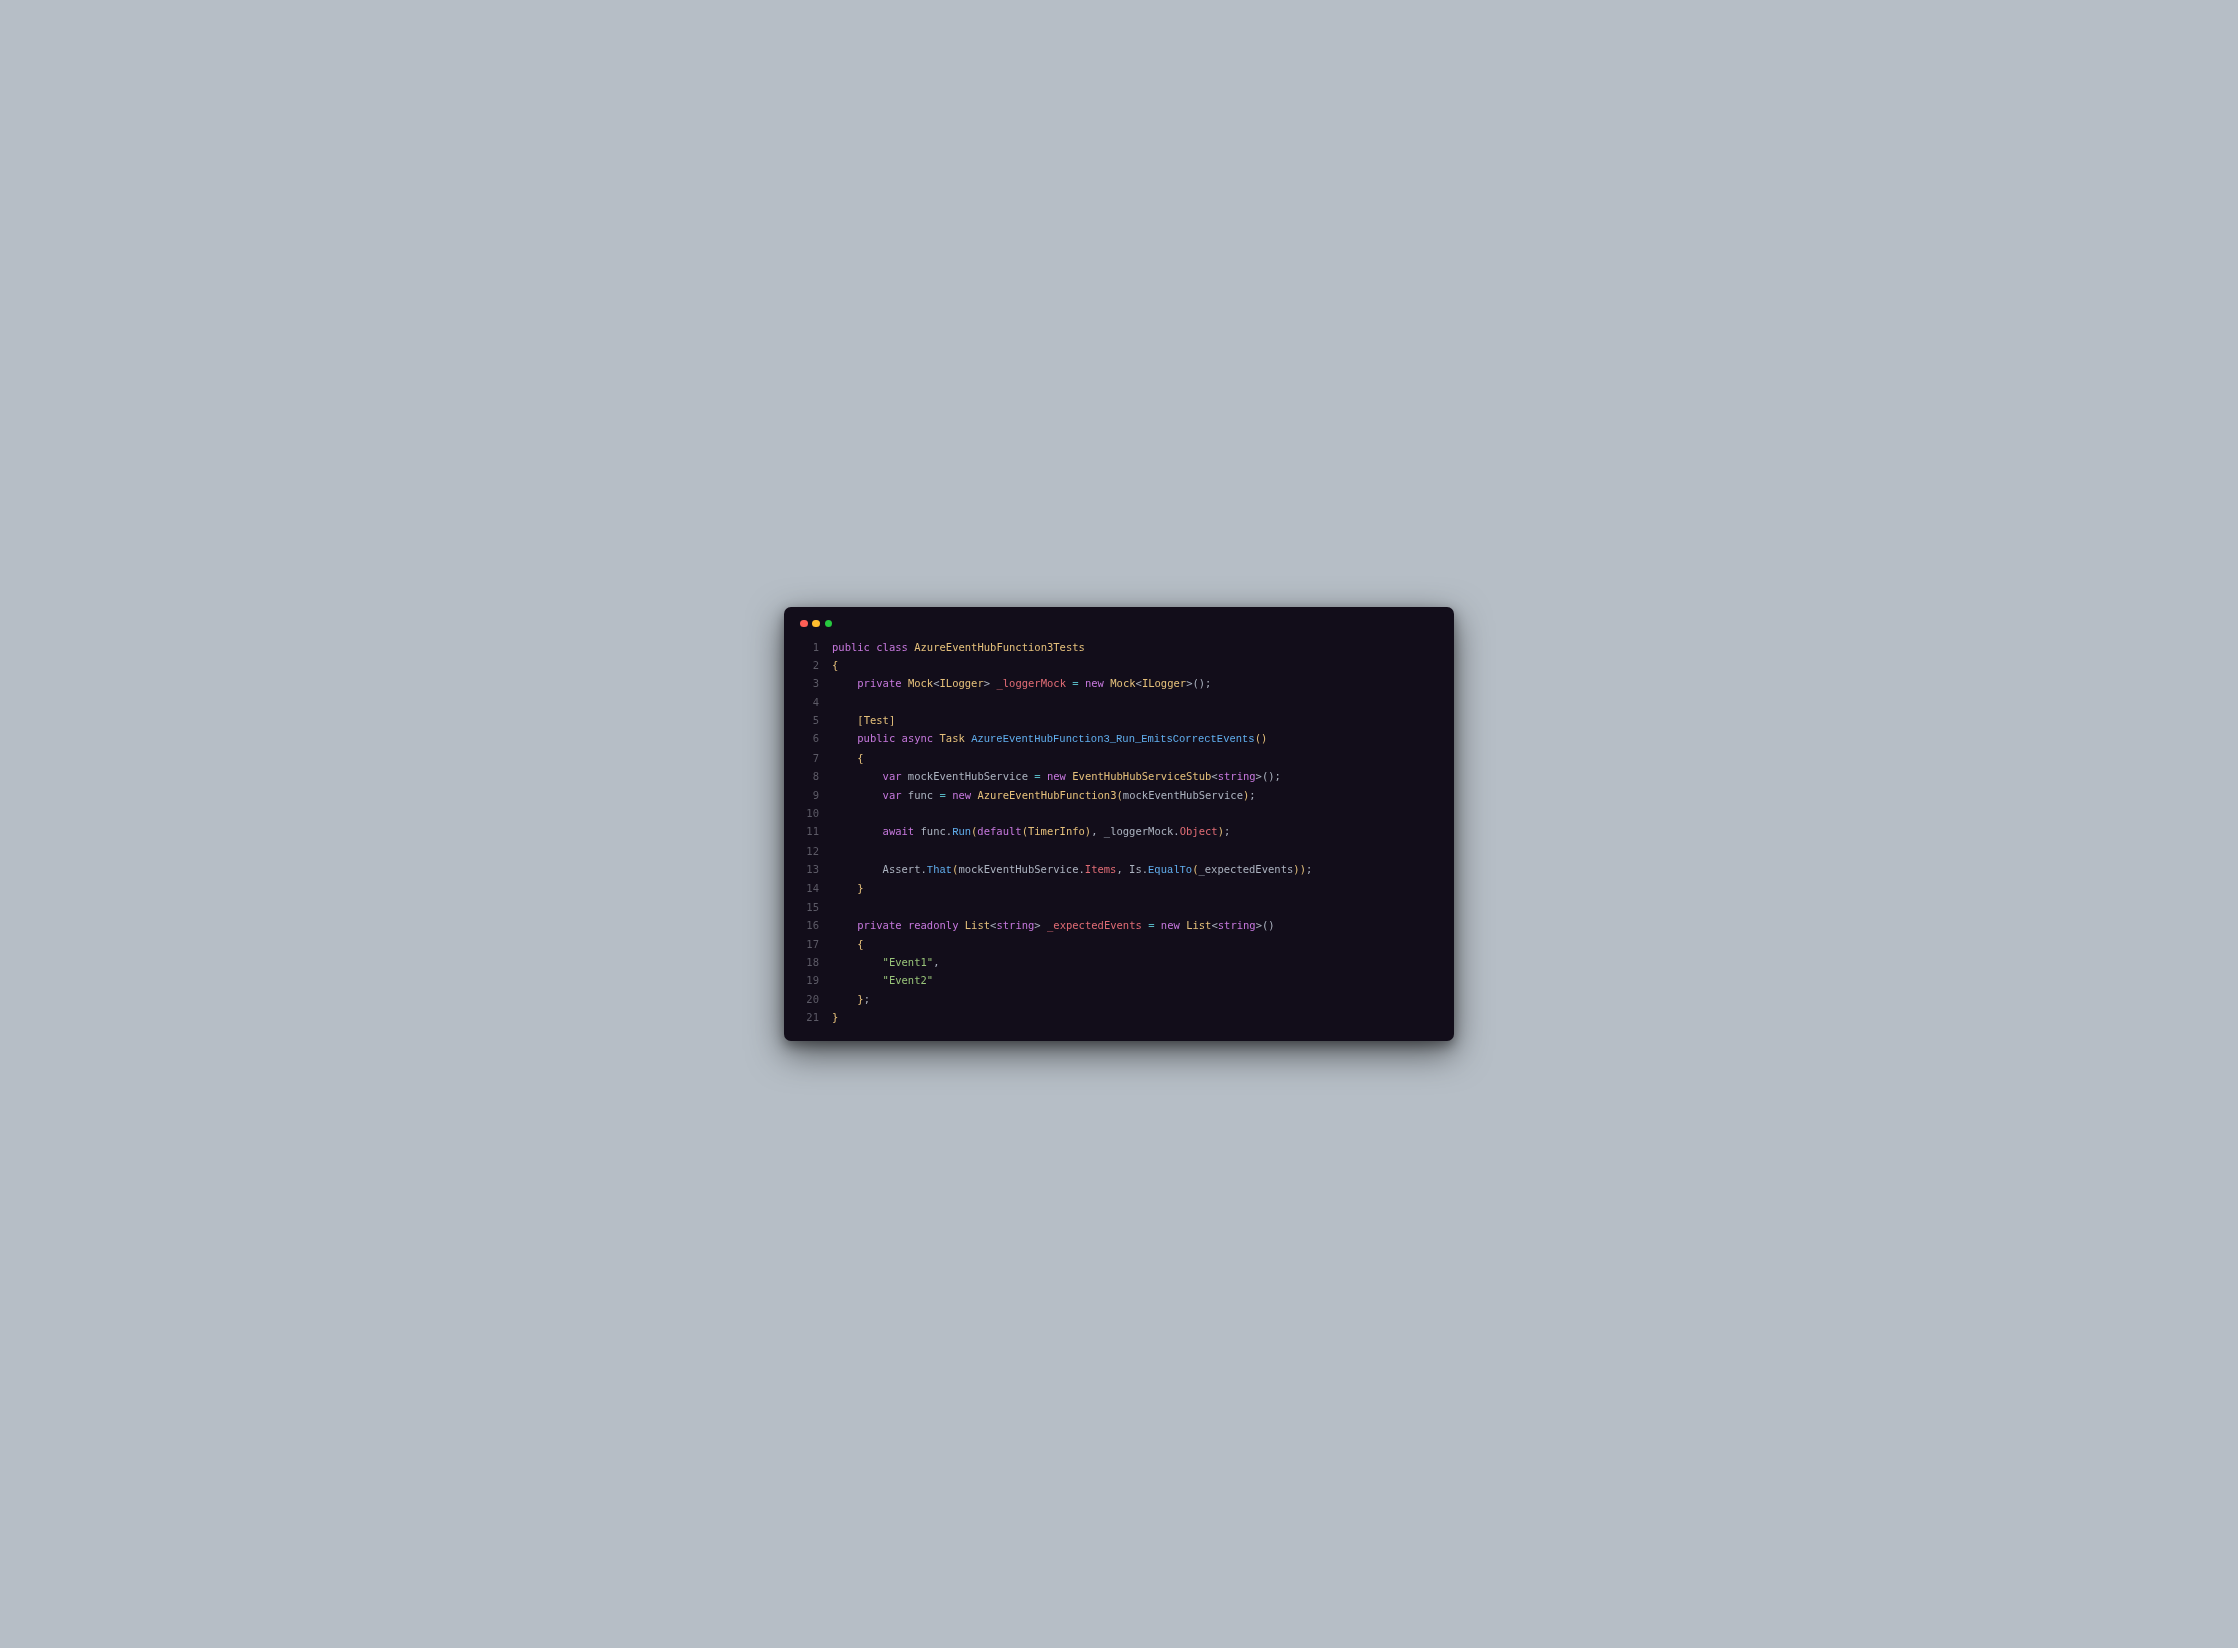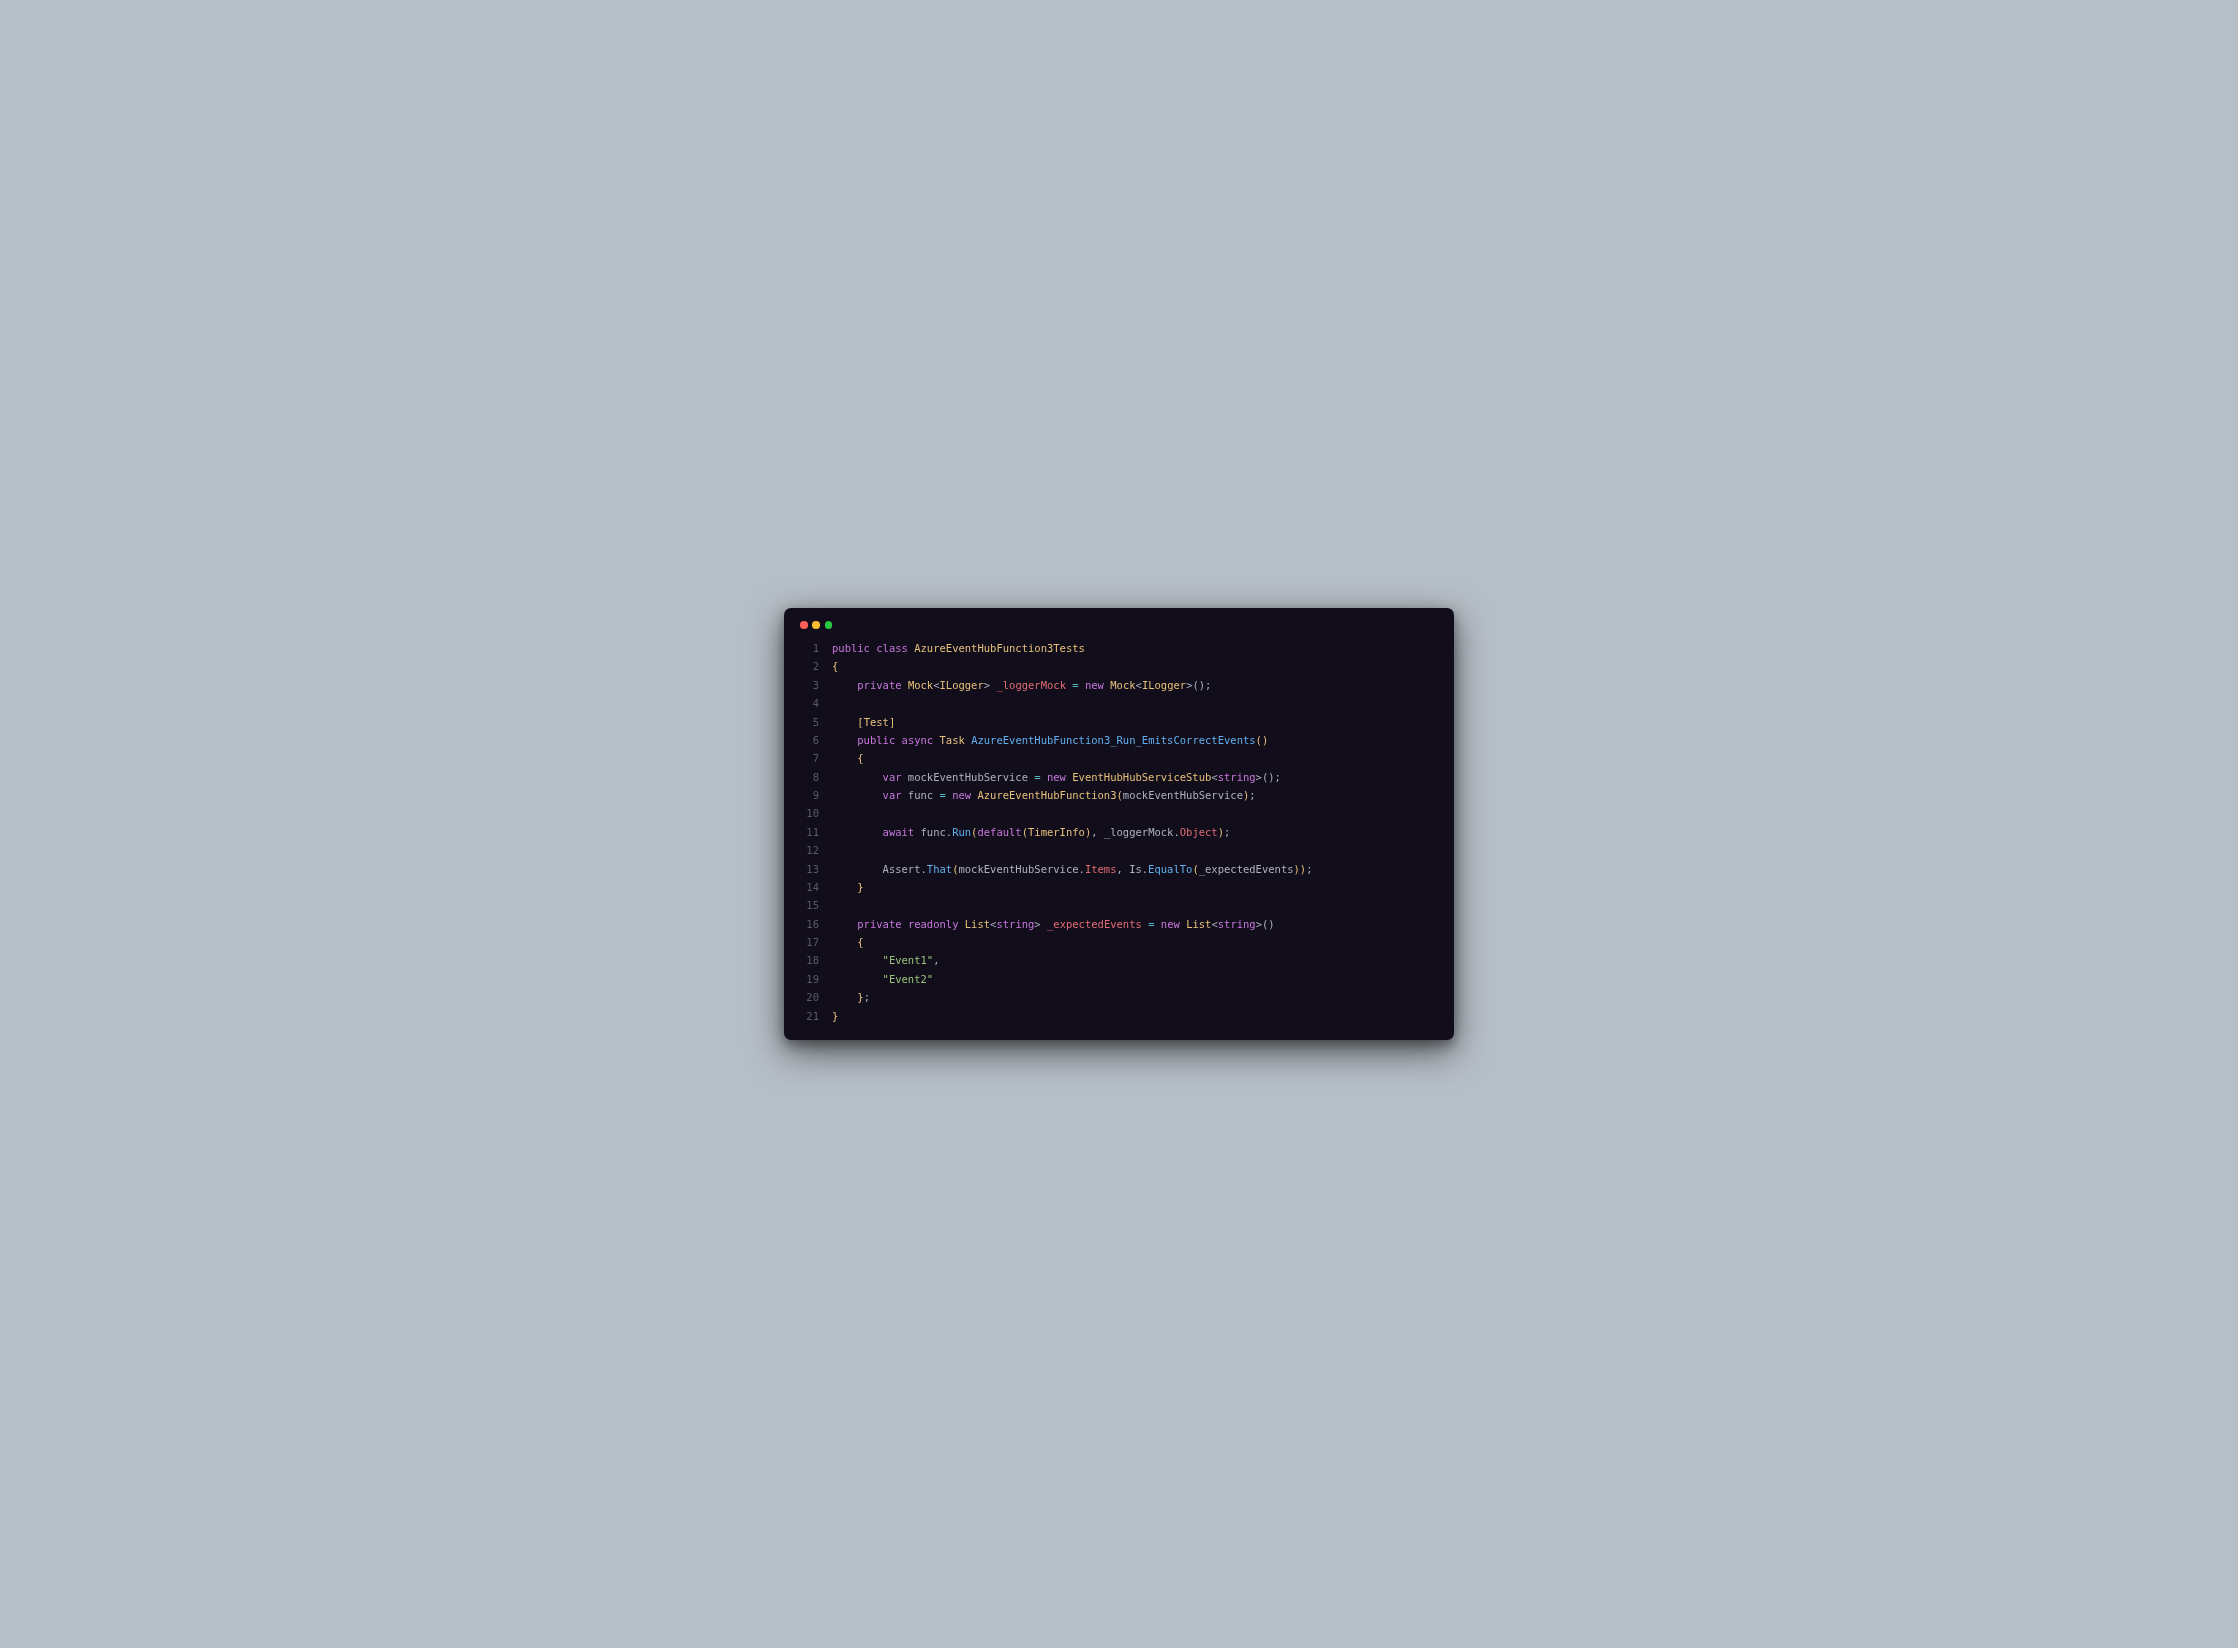--- a/index.html
+++ b/index.html
@@ -59,21 +59,21 @@
     width:20px;
     text-align:right;
     color:var(--gutter);
     user-select:none;
     flex:0 0 20px;
     margin-right:13px;
   }
   .content{color:var(--text);}
   .kw{color:var(--keyword);}
   .ty{color:var(--type-yellow);text-align:center;}
-  .tb{color:var(--type-blue);}
+  .tb{color:var(--type-blue);font-family:Liberation Mono, monospace;}
   .mr{color:var(--member-red);}
   .st{color:var(--string);}
   .br{color:var(--brace);}
   .pu{color:var(--punct);}
   .cy{color:var(--cyan);}
 </style>
 </head>
 <body>
 
 <div class="window">

